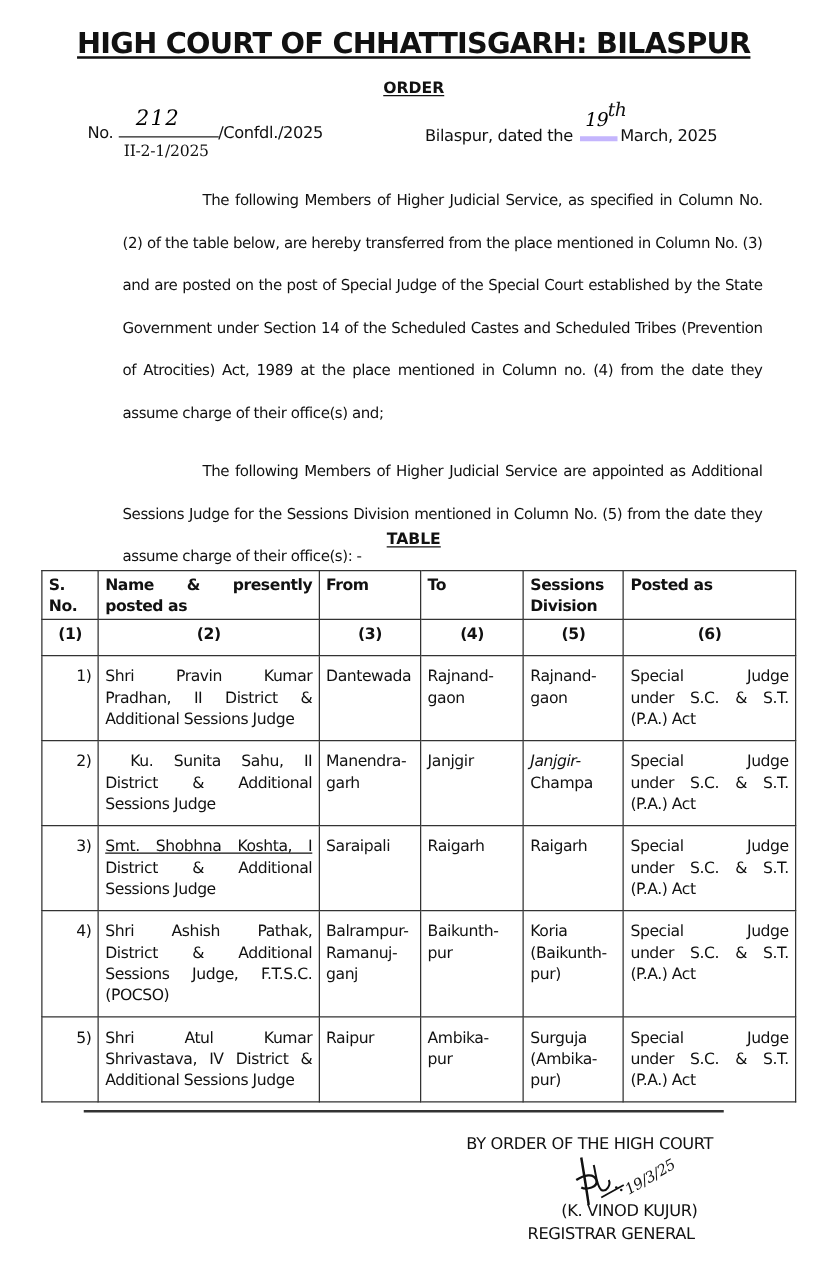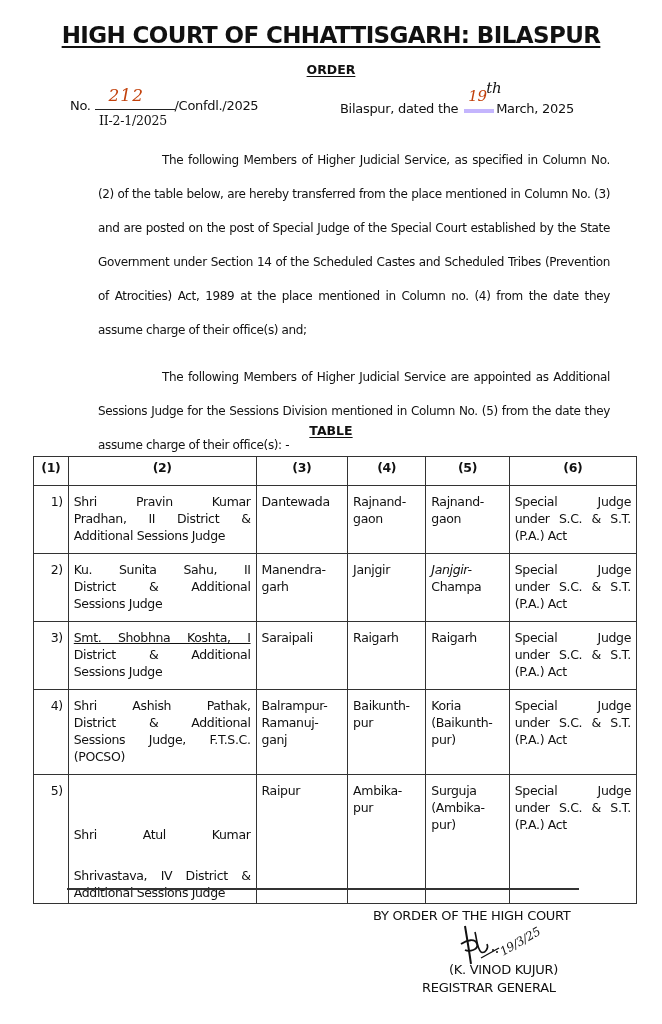--- a/index.html
+++ b/index.html
@@ -13,21 +13,21 @@
     letter-spacing: -0.6px; text-decoration: underline; text-underline-offset: 3px;
     color: #111;
   }
   .order {
     position: absolute; top: 62px; left: 0; width: 662px; text-align: center;
     font-weight: bold; font-size: 12.5px; text-decoration: underline; text-underline-offset: 2px;
   }
   .ref-line { position: absolute; top: 93px; font-size: 13px; letter-spacing: -0.3px; }
   .ref-left { left: 70px; }
   .ref-right { left: 340px; }
-  .hand { display: inline-block; position: relative; font-family: "DejaVu Serif", serif; font-style: italic; font-size: 17px; color: #c2410c; }
+  .hand { display: inline-block; position: relative; font-family: "DejaVu Serif", serif; font-style: italic; font-size: 17px; color: #000000; }
   .blank-no { display: inline-block; width: 80px; border-bottom: 1px solid #222; text-align: center; height: 16px; position: relative; vertical-align: baseline; }
   .blank-no .hand { position: absolute; left: 14px; top: -8px; letter-spacing: 1px; }
   .blank-date { display: inline-block; width: 30px; border-bottom: 4px solid #c4b5fd; text-align: center; height: 16px; position: relative; margin: 0 2px; }
   .blank-date .hand { position: absolute; left: 4px; top: -6px; font-size: 15px; }
   .blank-date .sup { position: absolute; left: 22px; top: -14px; font-size: 15px; font-family: "DejaVu Serif", serif; font-style: italic; }
   .ref-sub { position: absolute; top: 113px; left: 99px; font-family: "DejaVu Serif", serif; font-size: 12.5px; letter-spacing: -0.2px; }
   .para {
     position: absolute; left: 70px; width: 512px; font-size: 12px; line-height: 34px;
     text-align: justify; letter-spacing: -0.35px; margin-left: 28px;
   }
@@ -85,20 +85,31 @@
   </span><span>March, 2025</span>
 </div>
 
 <div class="para p1"><span class="indent"></span><span>The following Members of Higher Judicial Service, as specified in Column No. (2) of the table below, are hereby transferred from the place mentioned in Column No. (3) and are posted on the post of Special Judge of the Special Court established by the State Government under Section 14 of the Scheduled Castes and Scheduled Tribes (Prevention of Atrocities) Act, 1989 at the place mentioned in Column no. (4) from the date they assume charge of their office(s) and;</span></div>
 <div class="para p2"><span class="indent"></span><span>The following Members of Higher Judicial Service are appointed as Additional Sessions Judge for the Sessions Division mentioned in Column No. (5) from the date they assume charge of their office(s): -</span></div>
 
 <div class="table-title">TABLE</div>
 
 <table class="main">
   <tbody>
+      <tr class="hdr">
+    <th class="c1">S. No.</th>
+    <th class="c2">
+          <span style="display:block;text-align:justify;text-align-last:justify;">Name &amp; presently</span>
+          <span style="display: block;">posted as</span>
+        </th>
+    <th class="c3">From</th>
+    <th class="c4">To</th>
+    <th class="c5">Sessions Division</th>
+    <th class="c6">Posted as</th>
+  </tr>
   <tr class="nums">
     <th>(1)</th>
     <th>(2)</th>
     <th>(3)</th>
     <th>(4)</th>
     <th>(5)</th>
     <th>(6)</th>
   </tr>
   </tbody>
     <tbody id="rows">
@@ -120,21 +131,21 @@
         </td>
         <td class="just">
           <span class="line" style="display: block;">Special Judge</span>
           <span class="line" style="display: block;">under S.C. &amp; S.T.</span>
           <span class="line last" style="display: block;">(P.A.) Act</span>
         </td>
       </tr>
       <tr class="data">
         <td class="sno">2)</td>
         <td class="just">
-          <span class="line" style="display: block;">Ku. Sunita Sahu, II</span>
+          <span class="line" style="display: block; margin-left: 20px;">Ku. Sunita Sahu, II</span>
           <span class="line" style="display: block;">District &amp; Additional</span>
           <span class="line last" style="display: block;">Sessions Judge</span>
         </td>
         <td>
           <span class="line" style="display: block;">Manendra-</span>
           <span class="line last" style="display: block;">garh</span>
         </td>
         <td>Janjgir</td>
         <td>
           <span class="line" style="display: block; font-style: italic;">Janjgir-</span>
@@ -186,22 +197,22 @@
         </td>
         <td class="just">
           <span class="line" style="display: block;">Special Judge</span>
           <span class="line" style="display: block;">under S.C. &amp; S.T.</span>
           <span class="line last" style="display: block;">(P.A.) Act</span>
         </td>
       </tr>
       <tr class="data">
         <td class="sno">5)</td>
         <td class="just">
-          <span class="line" style="display: block; margin-top: 44px;">Shri Atul Kumar</span>
-          <span class="line" style="display: block; margin-top: 24px;">Shrivastava, IV District &amp;</span>
+          <span class="line" style="display: block;">Shri Atul Kumar</span>
+          <span class="line" style="display: block;">Shrivastava, IV District &amp;</span>
           <span class="line last" style="display: block;">Additional Sessions Judge</span>
         </td>
         <td>Raipur</td>
         <td>
           <span class="line" style="display: block;">Ambika-</span>
           <span class="line last" style="display: block;">pur</span>
         </td>
         <td>
           <span class="line" style="display: block;">Surguja</span>
           <span class="line" style="display: block;">(Ambika-</span>

